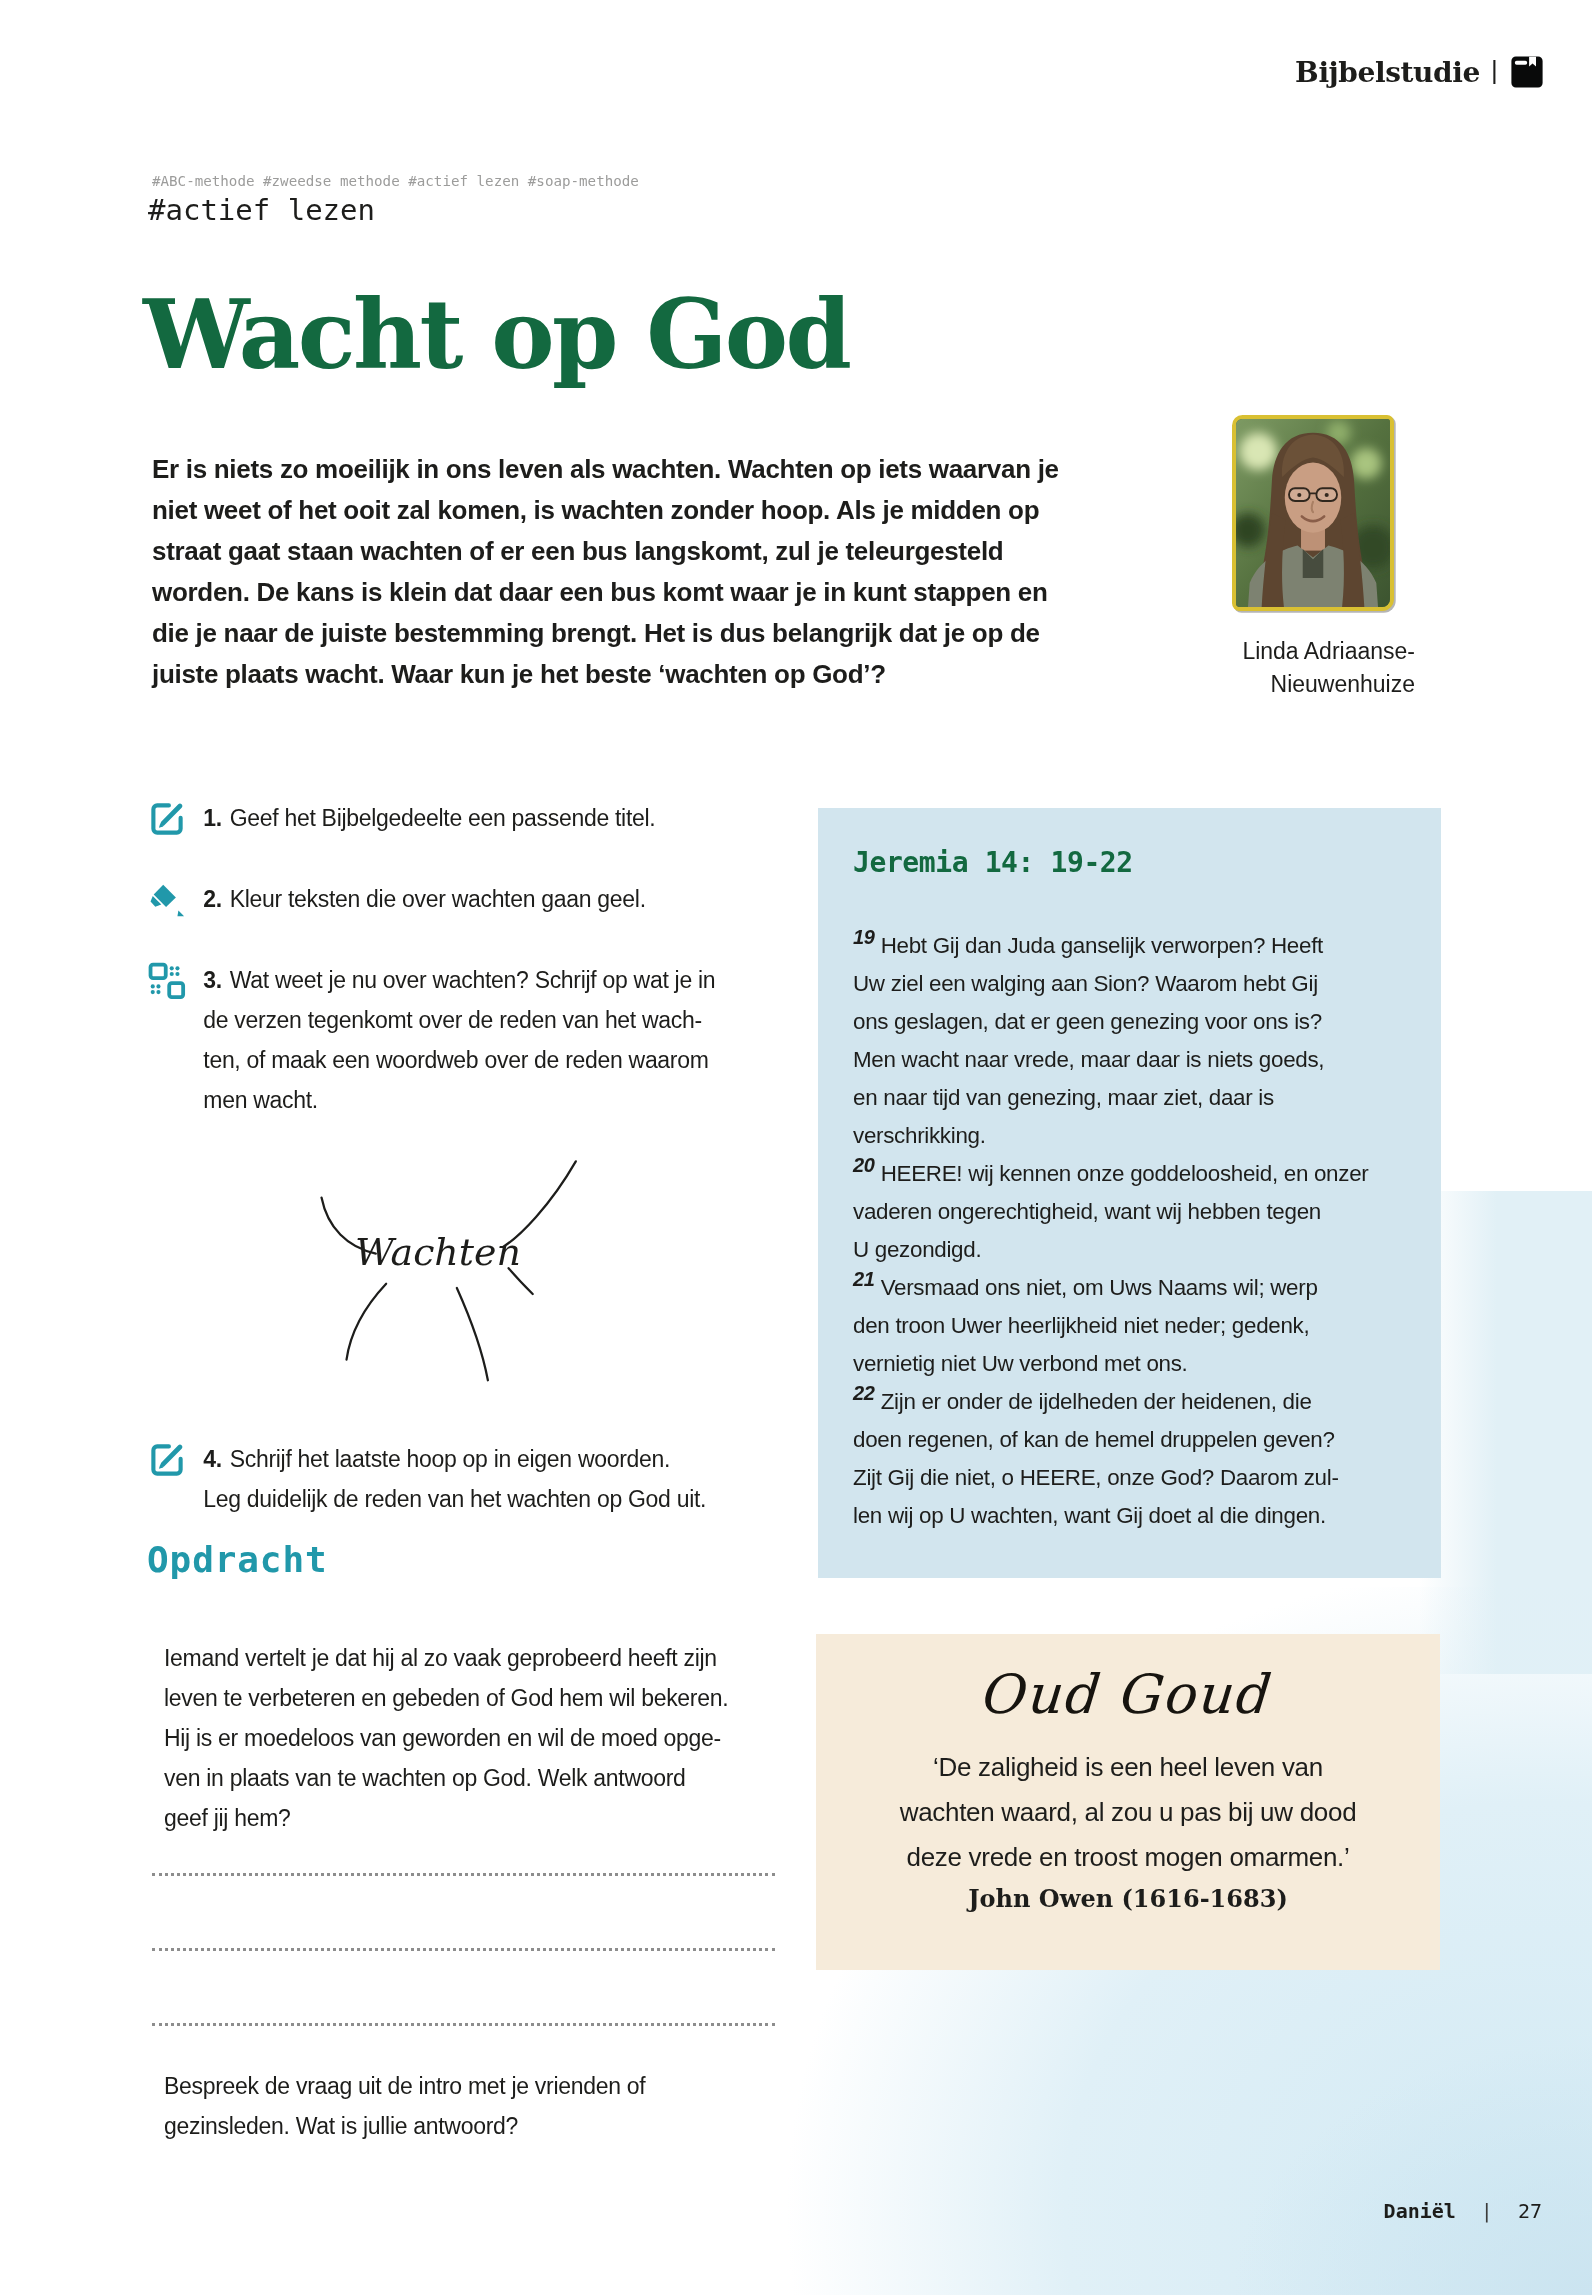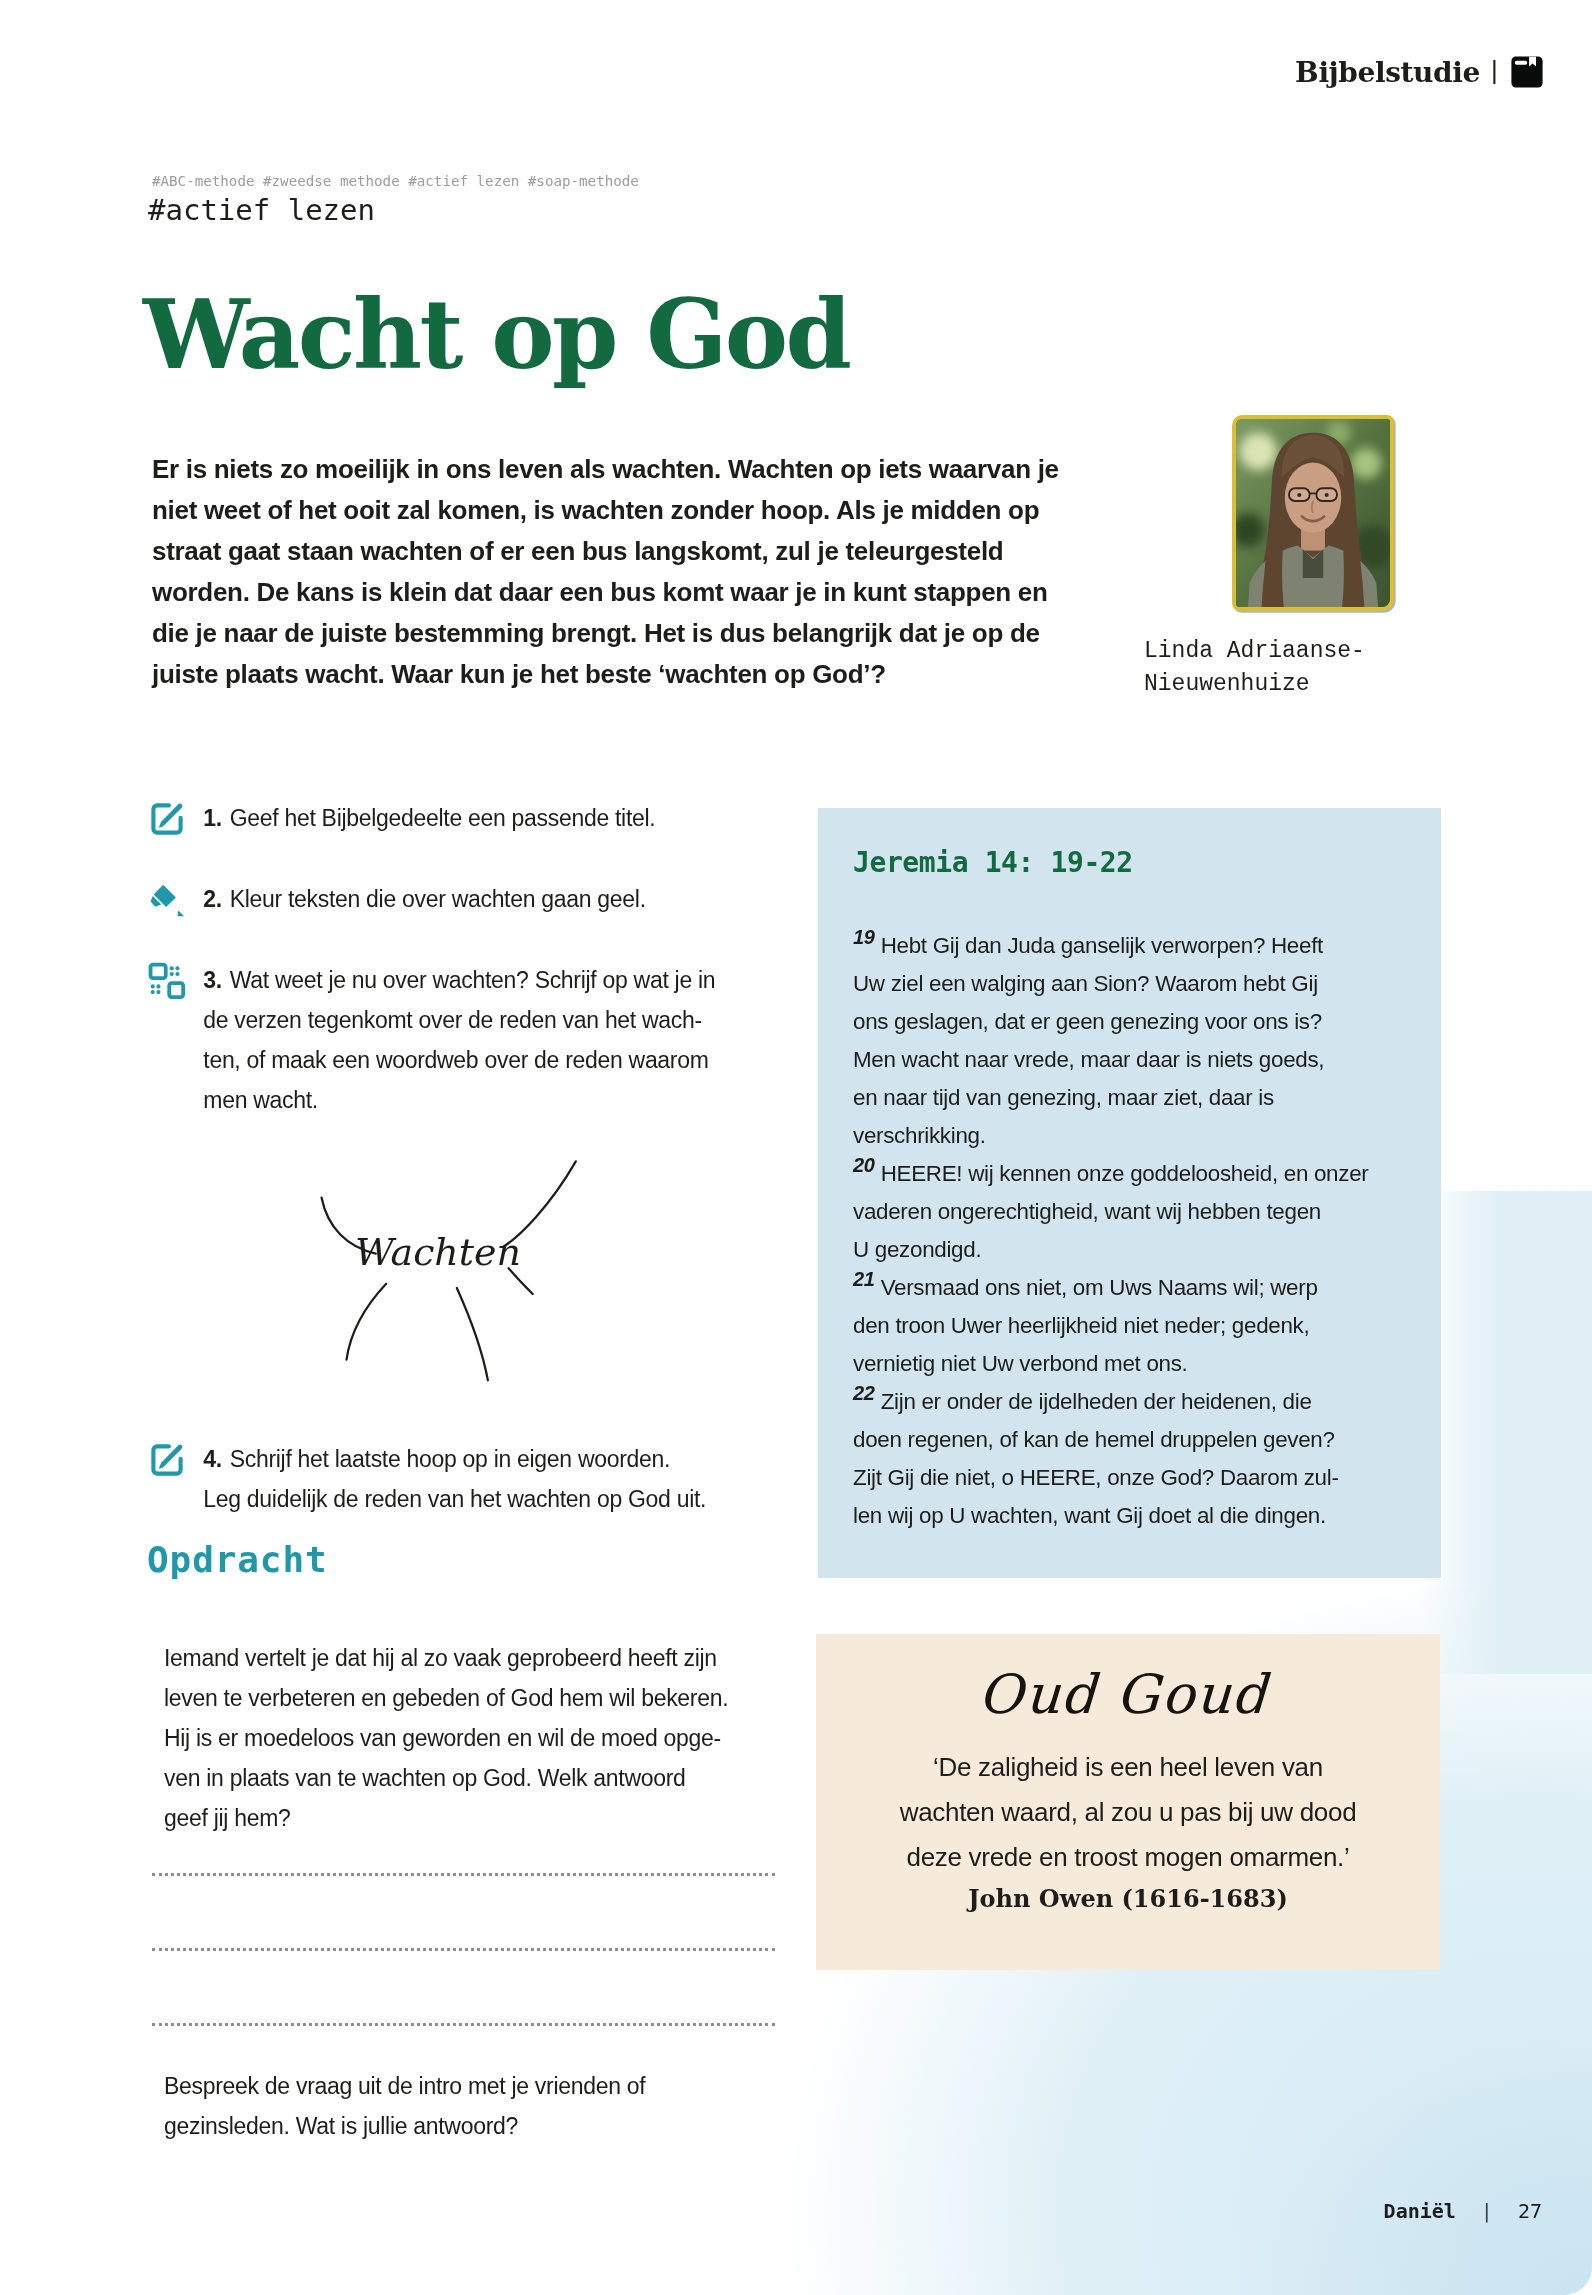--- a/index.html
+++ b/index.html
@@ -1,19 +1,19 @@
 <!DOCTYPE html>
 <html style="font-size:14px"><head>
 <meta charset="utf-8">
 <title>Bijbelstudie</title>
 <style>
   html,body{margin:0;padding:0;background:#ffffff;}
   .page{
     position:relative;width:1592px;height:2295px;background:#ffffff;overflow:hidden;
-    font-family:"Liberation Sans",sans-serif;color:#1d1d1b;border-radius:28px;
+    font-family:"Liberation Sans",sans-serif;color:#1d1d1b;
   }
   
   .wc{position:absolute;pointer-events:none;}
   .wc-right{right:0;top:1191px;width:173px;height:483px;
     background:linear-gradient(to left,#e1f0f6 55%,rgba(225,240,246,0));}
   .wc-corner{right:0;bottom:0;width:863px;height:708px;
     background:radial-gradient(115% 120% at 94% 88%, #d3eaf4 0%, #e0f0f7 48%, rgba(226,241,247,0) 76%);}
   .wc-corner2{right:0;bottom:0;width:449px;height:285px;
     background:radial-gradient(100% 110% at 100% 100%, #cbe4f0 0%, rgba(203,228,240,0) 80%);}
   
@@ -28,22 +28,22 @@
     font-weight:400;font-size:29px;color:#1d1d1b;}
   .title{position:absolute;left:143px;top:285px;margin:0;font-family:"DejaVu Serif",serif;
     font-weight:700;font-size:95px;line-height:1.05;letter-spacing:-2.6px;color:#136940;}
   .intro{position:absolute;left:152px;top:449px;width:1070px;margin:0;
     font-weight:700;font-size:26px;line-height:41px;white-space:pre-line;letter-spacing:-0.3px;}
   
   .photo{position:absolute;left:1232px;top:415px;width:154px;height:188px;
     border:4.3px solid #d9c032;border-radius:10.4px 7px 12px 7.8px;overflow:hidden;
     box-shadow:1.7px 1.7px 0 rgba(90,90,90,0.45);background:#4d6a3f;}
   .photo svg{display:block;width:100%;height:100%;}
-  .caption{position:absolute;left:1144px;top:635px;width:328px;text-align:left;
-    font-family:Liberation Mono, monospace;font-size:23px;line-height:33px;white-space:pre-line;}
+  .caption{position:absolute;left:1087px;top:635px;width:328px;text-align:right;
+    font-family:Liberation Sans, sans-serif;font-size:23px;line-height:33px;white-space:pre-line;}
   
   .task{position:absolute;left:148px;width:670px;display:flex;align-items:flex-start;gap:17.3px;}
   .ticon{flex:none;width:38px;height:38px;margin-top:1.7px;}
   .ticon svg{display:block;width:100%;height:100%;}
   .task-text{margin:0;font-size:23px;line-height:40px;letter-spacing:-0.3px;}
   .task-num{font-weight:700;margin-right:7.8px;}
   .task-body{white-space:pre-line;}
   .t1{top:798px}.t2{top:879px}.t3{top:960px}.t4{top:1439px}
   
   .wordweb{position:absolute;left:231px;top:1144px;width:431px;height:276px;}

